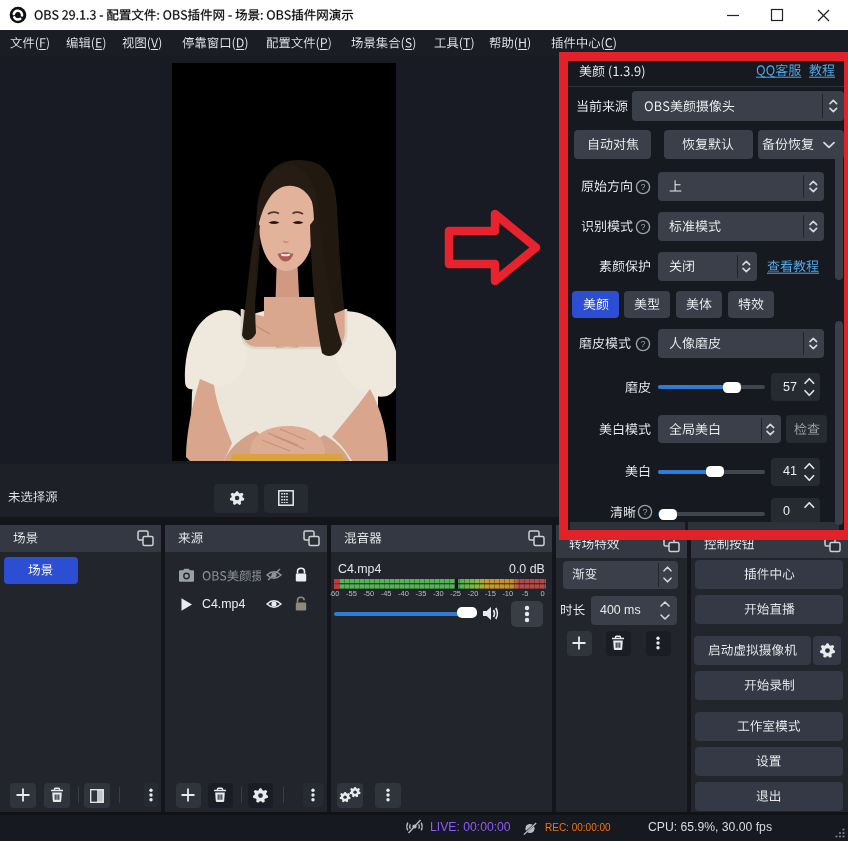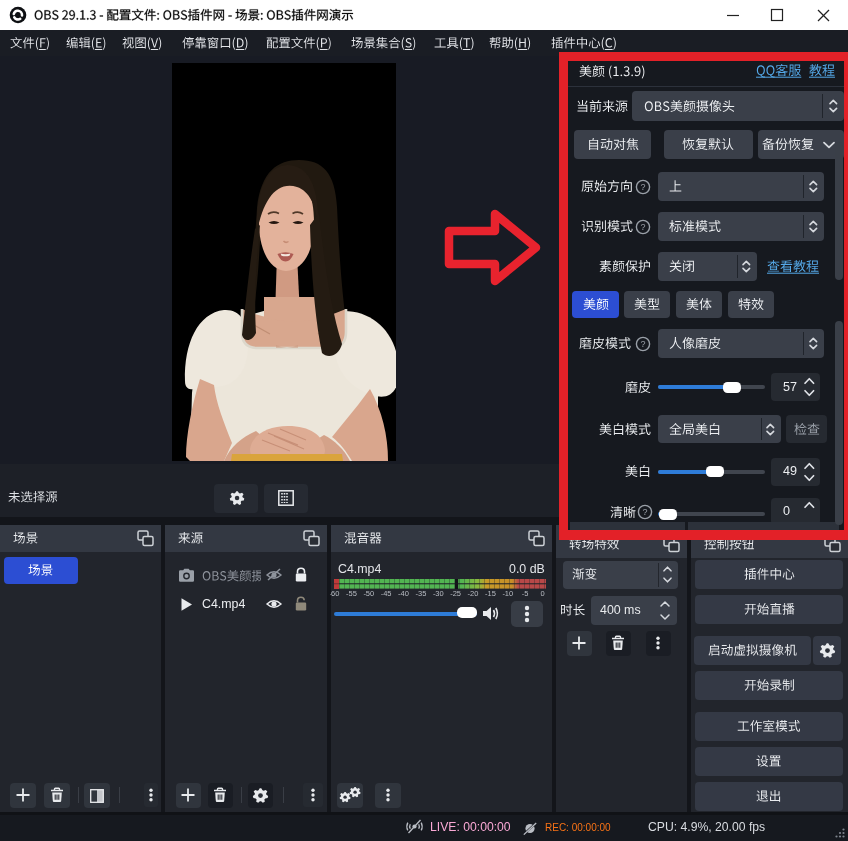--- a/index.html
+++ b/index.html
@@ -466,28 +466,28 @@
 <svg style="position:absolute;left:405px;top:819px" width="19" height="16" viewBox="0 0 19 16">
     <g stroke="#b9bdc4" stroke-width="1.3" fill="none">
       <path d="M5.3 5.2 Q4.0 7.5 5.3 9.8"></path>
       <path d="M2.8 3.6 Q0.8 7.5 2.8 11.4"></path>
       <path d="M13.7 5.2 Q15.0 7.5 13.7 9.8"></path>
       <path d="M16.2 3.6 Q18.2 7.5 16.2 11.4"></path>
     </g>
     <circle cx="9.5" cy="7.5" r="2.1" fill="#b9bdc4"></circle>
     <line x1="3.5" y1="14" x2="15.5" y2="1" stroke="#b9bdc4" stroke-width="1.3"></line>
   </svg>
-<div style="position:absolute;left:430px;top:820px;font-size:12.2px;line-height:15px;color:#f9a8d4;font-weight:400;white-space:pre;">LIVE: 00:00:00</div>
+<div style="position:absolute;left:430px;top:820px;font-size:12.2px;line-height:15px;color:#8b5cf6;font-weight:400;white-space:pre;">LIVE: 00:00:00</div>
 <svg style="position:absolute;left:523px;top:822px" width="14" height="13" viewBox="0 0 14 13">
     <circle cx="7" cy="6.5" r="4.6" fill="#b9bdc4"></circle>
     <line x1="1.5" y1="11.5" x2="12.5" y2="1.5" stroke="#16191f" stroke-width="1.8"></line>
     <line x1="0.8" y1="12.6" x2="13.2" y2="1.0" stroke="#b9bdc4" stroke-width="1.3"></line>
   </svg>
 <div style="position:absolute;left:545px;top:820px;font-size:10px;line-height:15px;color:#f97316;font-weight:400;white-space:pre;">REC: 00:00:00</div>
-<div style="position:absolute;left:648px;top:820px;font-size:12.2px;line-height:15px;color:#d8dbe0;font-weight:400;white-space:pre;">CPU: 4.9%, 20.00 fps</div>
+<div style="position:absolute;left:648px;top:820px;font-size:12.2px;line-height:15px;color:#d8dbe0;font-weight:400;white-space:pre;">CPU: 65.9%, 30.00 fps</div>
 <svg style="position:absolute;left:834px;top:827px" width="12" height="12" viewBox="0 0 12 12">
     <g fill="#7d838c">
       <circle cx="9.5" cy="2.5" r="1.1"></circle>
       <circle cx="9.5" cy="6" r="1.1"></circle>
       <circle cx="9.5" cy="9.5" r="1.1"></circle>
       <circle cx="6" cy="6" r="1.1"></circle>
       <circle cx="6" cy="9.5" r="1.1"></circle>
       <circle cx="2.5" cy="9.5" r="1.1"></circle>
     </g>
   </svg>
@@ -705,21 +705,21 @@
   </svg>
 <svg style="position:absolute;left:625.0px;top:463.1px;" width="29" height="18" viewBox="0 -13.0 29 18">
     <g fill="#eceef1">
       <path d="M9.0 -11.0C8.8 -10.4 8.3 -9.6 7.9 -9.1H4.5L4.9 -9.3C4.7 -9.8 4.3 -10.5 3.8 -11.0L2.9 -10.6C3.3 -10.2 3.7 -9.6 4.0 -9.1H1.3V-8.2H6.0V-7.2H1.9V-6.3H6.0V-5.2H0.7V-4.3H5.9C5.8 -4.0 5.8 -3.7 5.7 -3.3H1.1V-2.5H5.4C4.8 -1.1 3.5 -0.3 0.5 0.1C0.7 0.4 0.9 0.8 1.0 1.0C4.4 0.4 5.8 -0.6 6.4 -2.4C7.5 -0.5 9.2 0.6 11.9 1.0C12.0 0.7 12.3 0.3 12.5 0.1C10.1 -0.2 8.4 -1.0 7.4 -2.5H12.2V-3.3H6.7C6.8 -3.7 6.9 -4.0 6.9 -4.3H12.3V-5.2H7.0V-6.3H11.2V-7.2H7.0V-8.2H11.7V-9.1H9.0C9.3 -9.6 9.7 -10.1 10.0 -10.7Z M18.8 -11.0C18.6 -10.3 18.3 -9.5 18.1 -8.8H14.9V1.0H15.8V0.1H23.1V1.0H24.2V-8.8H19.1C19.4 -9.4 19.7 -10.1 20.0 -10.8ZM15.8 -0.9V-3.9H23.1V-0.9ZM15.8 -4.9V-7.9H23.1V-4.9Z"></path>
     </g>
   </svg>
 <div style="position:absolute;left:658px;top:469.5px;width:107px;height:4px;background:#40454e;border-radius:2px;"></div>
 <div style="position:absolute;left:658px;top:469.5px;width:50px;height:4px;background:#2e7cd8;border-radius:2px;"></div>
 <div style="position:absolute;left:706px;top:466.0px;width:18px;height:11px;background:#ffffff;border-radius:4.5px;"></div>
 <div style="position:absolute;left:771px;top:458px;width:49px;height:28px;background:#262a31;border-radius:4px;"></div>
-<div style="position:absolute;left:783px;top:464px;font-size:12.6px;line-height:15px;color:#eceef1;font-weight:400;white-space:pre;">49</div>
+<div style="position:absolute;left:783px;top:464px;font-size:12.6px;line-height:15px;color:#eceef1;font-weight:400;white-space:pre;">41</div>
 <svg style="position:absolute;left:802.7px;top:459.6px" width="12.6" height="12" viewBox="802.7 459.6 12.6 12">
     <polyline points="804.7,467.85 809,463.35 813.3,467.85" fill="none" stroke="#e0e3e8" stroke-width="1.7" stroke-linecap="round" stroke-linejoin="round"></polyline>
   </svg>
 <svg style="position:absolute;left:802.7px;top:472.4px" width="12.6" height="12" viewBox="802.7 472.4 12.6 12">
     <polyline points="804.7,476.15 809,480.65 813.3,476.15" fill="none" stroke="#e0e3e8" stroke-width="1.7" stroke-linecap="round" stroke-linejoin="round"></polyline>
   </svg>
 <svg style="position:absolute;left:610.0px;top:503.6px;" width="29" height="18" viewBox="0 -13.0 29 18">
     <g fill="#eceef1">
       <path d="M1.1 -10.0C1.8 -9.6 2.7 -9.0 3.1 -8.6L3.7 -9.4C3.3 -9.8 2.4 -10.3 1.6 -10.7ZM0.5 -6.6C1.2 -6.2 2.2 -5.6 2.6 -5.1L3.2 -5.9C2.7 -6.3 1.8 -6.9 1.0 -7.3ZM0.9 0.3 1.7 0.9C2.4 -0.4 3.1 -2.0 3.7 -3.4L2.9 -4.0C2.3 -2.5 1.4 -0.7 0.9 0.3ZM5.6 -2.8H10.3V-1.7H5.6ZM5.6 -3.5V-4.4H10.3V-3.5ZM7.5 -10.9V-9.9H4.1V-9.2H7.5V-8.3H4.5V-7.6H7.5V-6.7H3.7V-6.0H12.3V-6.7H8.4V-7.6H11.5V-8.3H8.4V-9.2H11.9V-9.9H8.4V-10.9ZM4.7 -5.2V1.0H5.6V-1.0H10.3V-0.1C10.3 0.1 10.2 0.1 10.1 0.2C9.9 0.2 9.3 0.2 8.6 0.1C8.7 0.4 8.8 0.7 8.9 1.0C9.8 1.0 10.4 1.0 10.8 0.8C11.1 0.7 11.2 0.4 11.2 -0.1V-5.2Z M18.9 -10.9V-8.0H17.4V-7.2H18.9C18.4 -5.4 17.7 -3.3 17.0 -2.3C17.2 -2.2 17.5 -1.9 17.6 -1.7C18.1 -2.4 18.5 -3.6 18.9 -4.9V1.0H19.7V-5.1C20.0 -4.6 20.4 -4.0 20.5 -3.6L21.1 -4.3C20.9 -4.6 20.0 -5.9 19.7 -6.3V-7.2H21.0V-8.0H19.7V-10.9ZM21.4 -9.5V-6.0C21.4 -4.1 21.3 -1.4 20.3 0.5C20.5 0.6 20.9 0.8 21.1 0.9C22.1 -1.0 22.3 -3.8 22.3 -5.8H23.5V1.0H24.4V-5.8H25.5V-6.7H22.3V-9.0C23.3 -9.2 24.4 -9.6 25.2 -10.0L24.4 -10.7C23.7 -10.3 22.5 -9.8 21.4 -9.5ZM16.1 -5.4V-2.4H14.8V-5.4ZM16.1 -6.2H14.8V-9.2H16.1ZM14.0 -10.0V-0.5H14.8V-1.5H16.9V-10.0Z"></path>
     </g>

